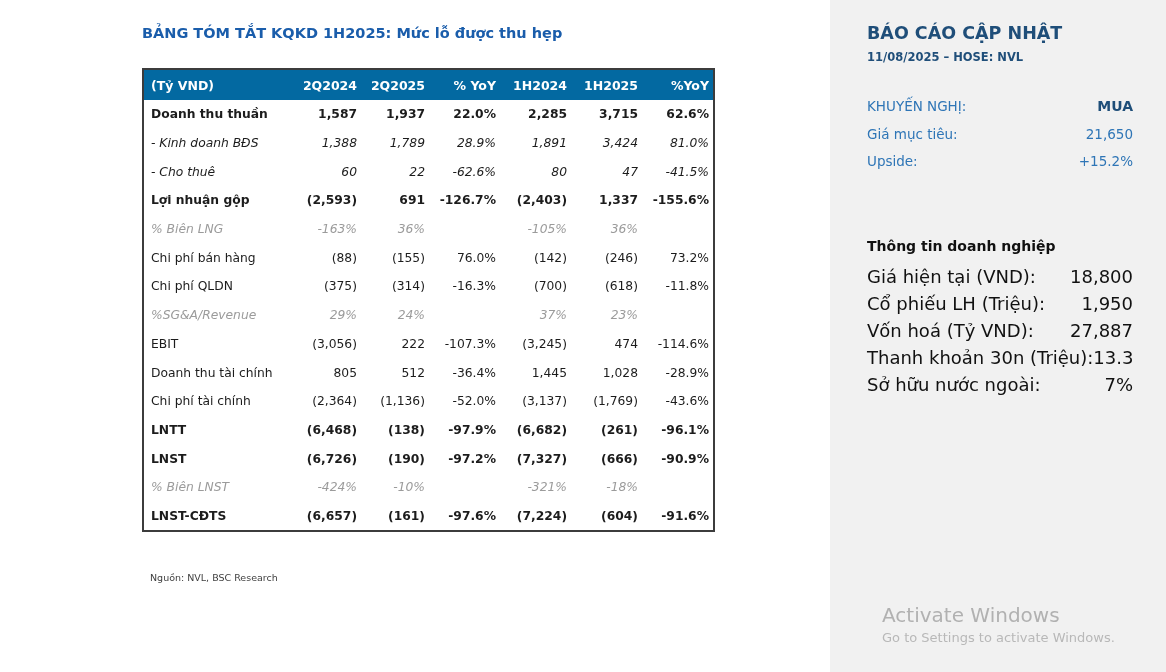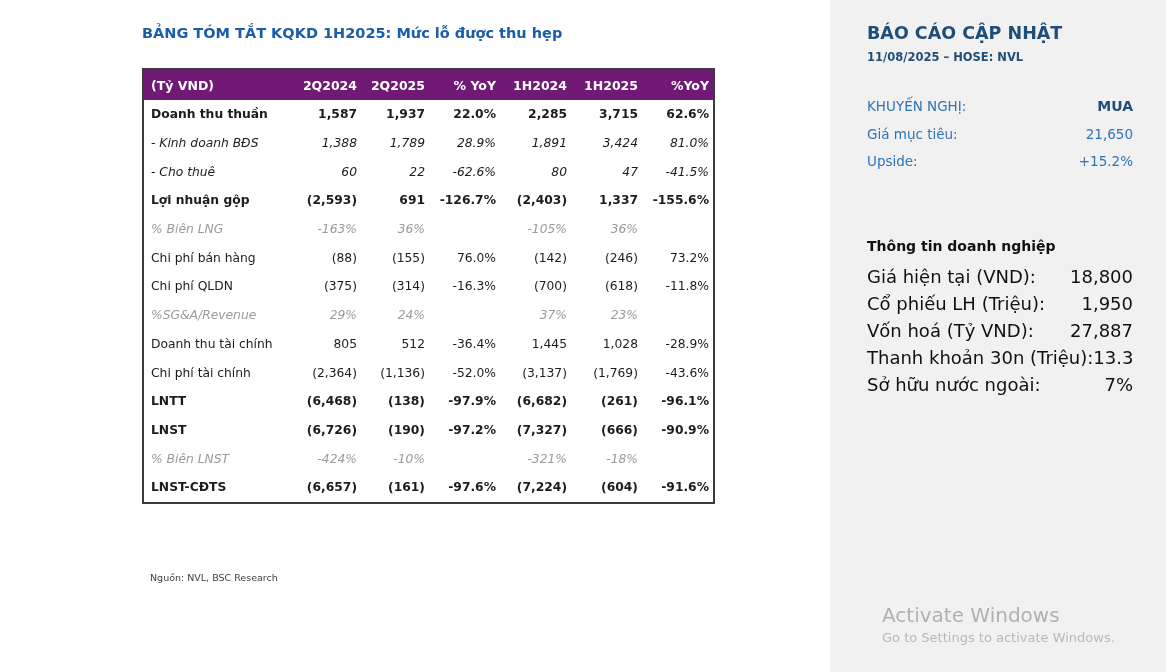--- a/index.html
+++ b/index.html
@@ -32,21 +32,21 @@
     border: 2px solid #3c3c3c;
   }
   table.kqkd col.c-label { width: 150px; }
   table.kqkd col.c-n1 { width: 68px; }
   table.kqkd col.c-n2 { width: 68px; }
   table.kqkd col.c-n3 { width: 71px; }
   table.kqkd col.c-n4 { width: 71px; }
   table.kqkd col.c-n5 { width: 71px; }
   table.kqkd col.c-n6 { width: 72px; }
   table.kqkd th {
-    background: #701a75;
+    background: #0369a1;
     color: #ffffff;
     font-size: 12.5px;
     font-weight: bold;
     height: 30px;
     text-align: right;
     padding: 0 4px 0 0;
     white-space: nowrap;
   }
   table.kqkd th.label { text-align: left; padding-left: 7px; }
   table.kqkd td {
@@ -242,20 +242,29 @@
         <tr class="muted">
           <td class="label">%SG&amp;A/Revenue</td>
           <td>29%</td>
           <td>24%</td>
           <td></td>
           <td>37%</td>
           <td>23%</td>
           <td></td>
         </tr>
         <tr class="">
+          <td class="label">EBIT</td>
+          <td>(3,056)</td>
+          <td>222</td>
+          <td class="neg">-107.3%</td>
+          <td>(3,245)</td>
+          <td>474</td>
+          <td class="neg">-114.6%</td>
+        </tr>
+        <tr class="">
           <td class="label">Doanh thu tài chính</td>
           <td>805</td>
           <td>512</td>
           <td class="neg">-36.4%</td>
           <td>1,445</td>
           <td>1,028</td>
           <td class="neg">-28.9%</td>
         </tr>
         <tr class="">
           <td class="label">Chi phí tài chính</td>

